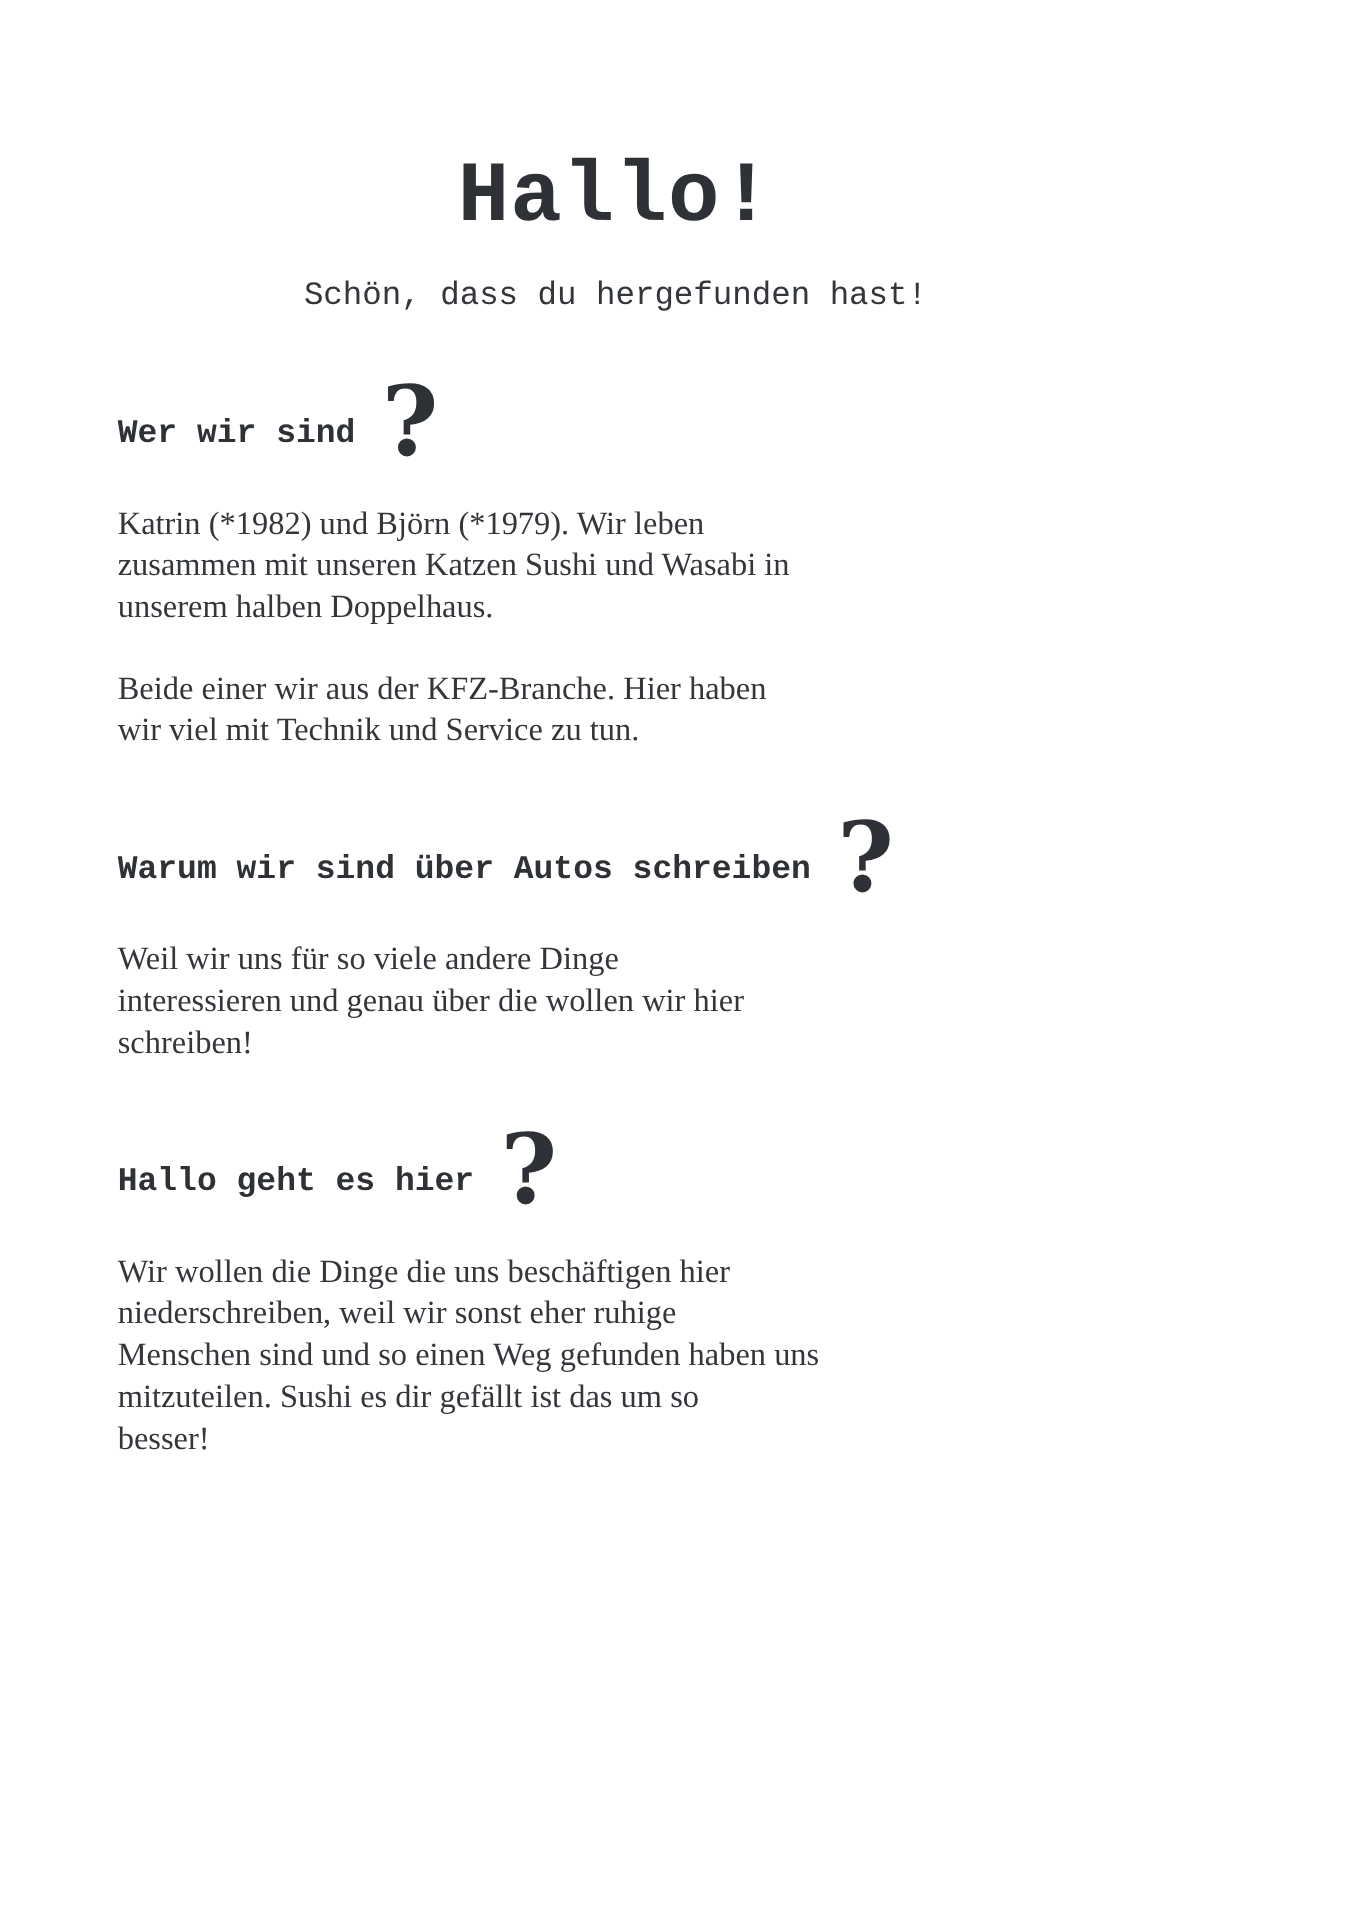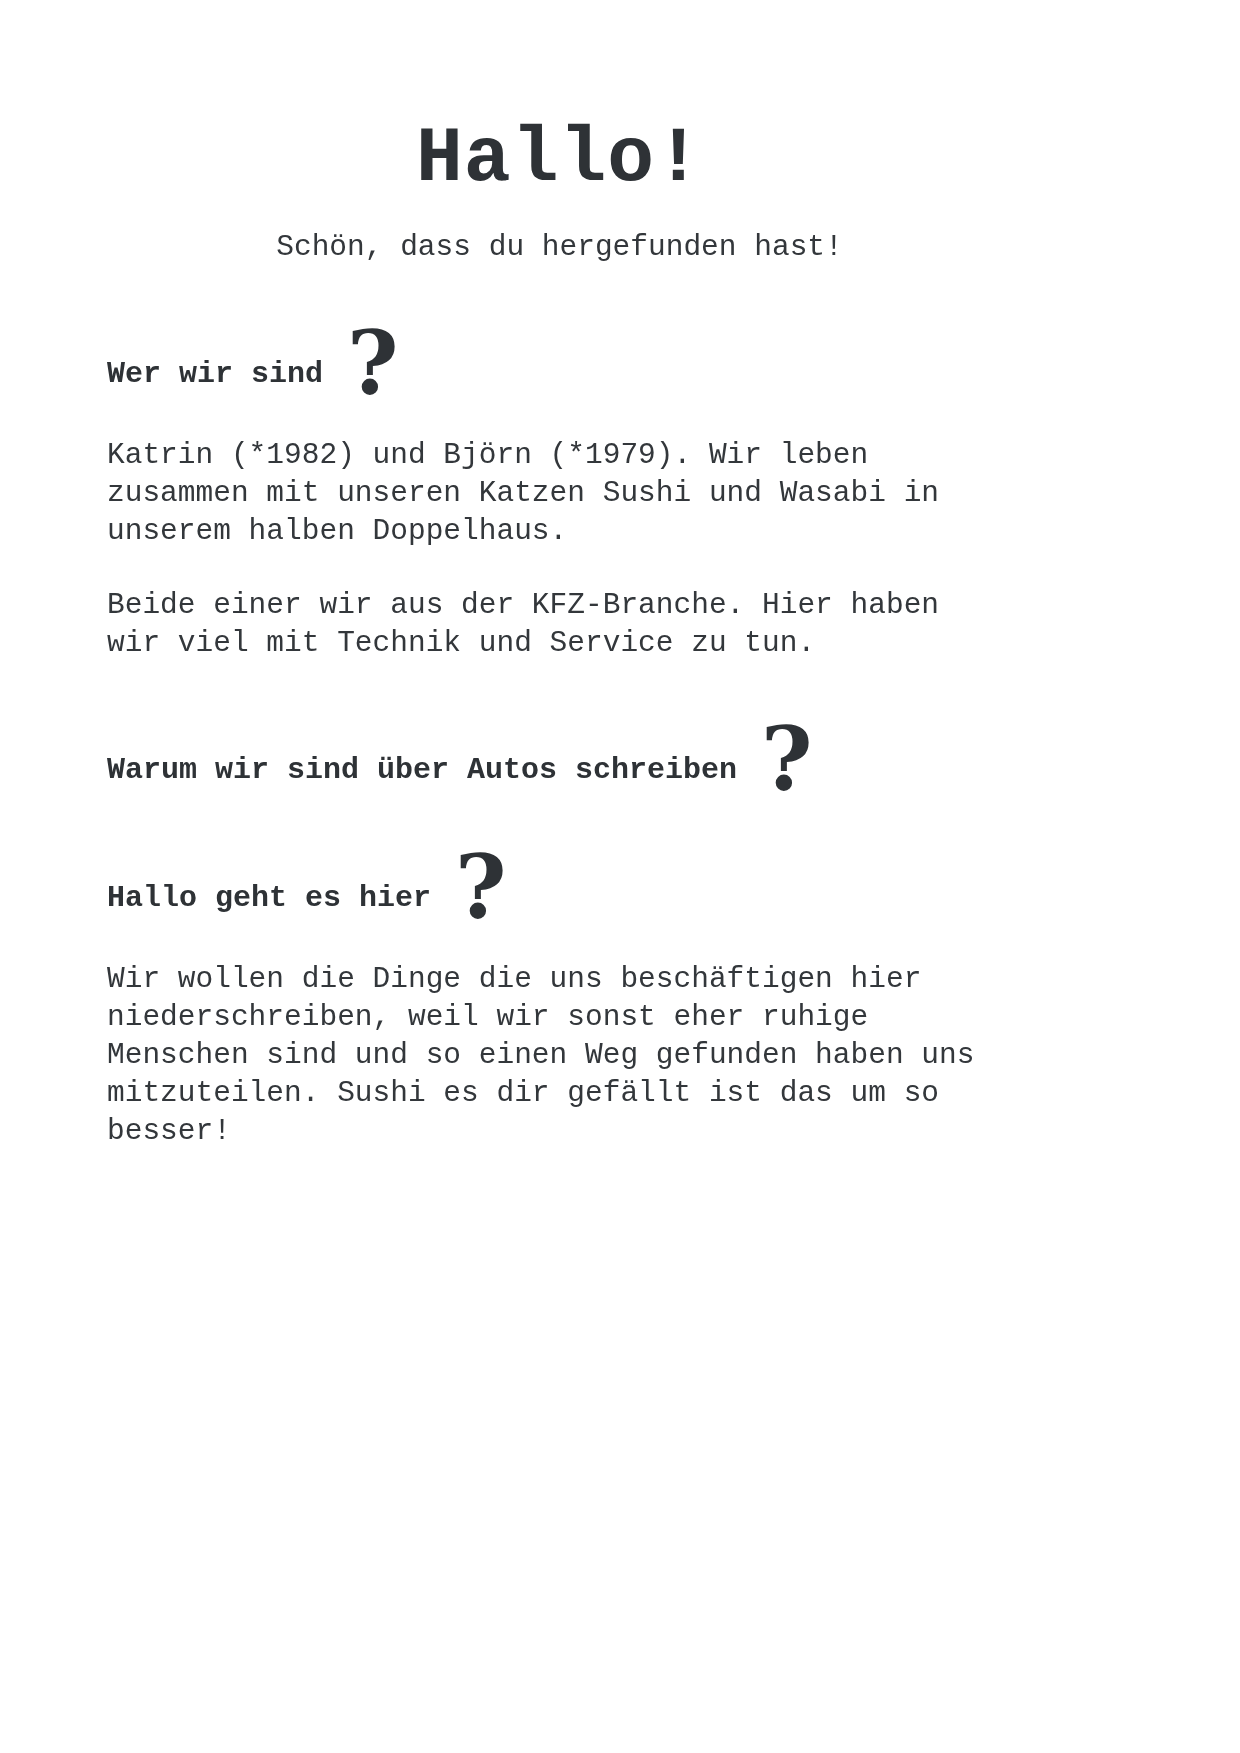--- a/index.html
+++ b/index.html
@@ -22,20 +22,21 @@
     width: 905px;
   }
   h1.page-title {
     font-family: "Liberation Mono", "DejaVu Sans Mono", monospace;
     font-weight: 700;
     font-size: 78px;
     line-height: 82px;
     text-align: center;
     letter-spacing: 1px;
     color: #2e3236;
+    margin-top: 21px;
   }
   p.subtitle {
     font-size: 29.5px;
     line-height: 38px;
     text-align: center;
     margin-top: 28px;
     font-weight: 400;
   }
   h2.section-heading {
     font-size: 30px;
@@ -54,20 +55,21 @@
     vertical-align: -12px;
     margin-left: 24px;
     color: #2e3236;
   }
   p.para {
     font-size: 29.5px;
     line-height: 38px;
     margin: 0 0 36px 0;
     white-space: pre-line;
     font-weight: 400;
+    font-family: Liberation Serif, serif;
   }
 </style>
 </head>
 <body>
 
 <div class="content">
 
   <h1 class="page-title">Hallo!</h1>
 
   <p class="subtitle">Schön, dass du hergefunden hast!</p>
@@ -76,20 +78,23 @@
     <h2 class="section-heading"><span>Wer wir sind</span><span class="qmark">?</span></h2>
     <p class="para">Katrin (*1982) und Björn (*1979). Wir leben
 zusammen mit unseren Katzen Sushi und Wasabi in
 unserem halben Doppelhaus.</p>
     <p class="para">Beide einer wir aus der KFZ-Branche. Hier haben
 wir viel mit Technik und Service zu tun.</p>
   </section>
 
   <section>
     <h2 class="section-heading"><span>Warum wir sind über Autos schreiben</span><span class="qmark">?</span></h2>
+    <p class="para">Weil wir uns für so viele andere Dinge
+interessieren und genau über die wollen wir hier
+schreiben!</p>
   </section>
 
   <section>
     <h2 class="section-heading"><span>Hallo geht es hier</span><span class="qmark">?</span></h2>
     <p class="para">Wir wollen die Dinge die uns beschäftigen hier
 niederschreiben, weil wir sonst eher ruhige
 Menschen sind und so einen Weg gefunden haben uns
 mitzuteilen. Sushi es dir gefällt ist das um so
 besser!</p>
   </section>

